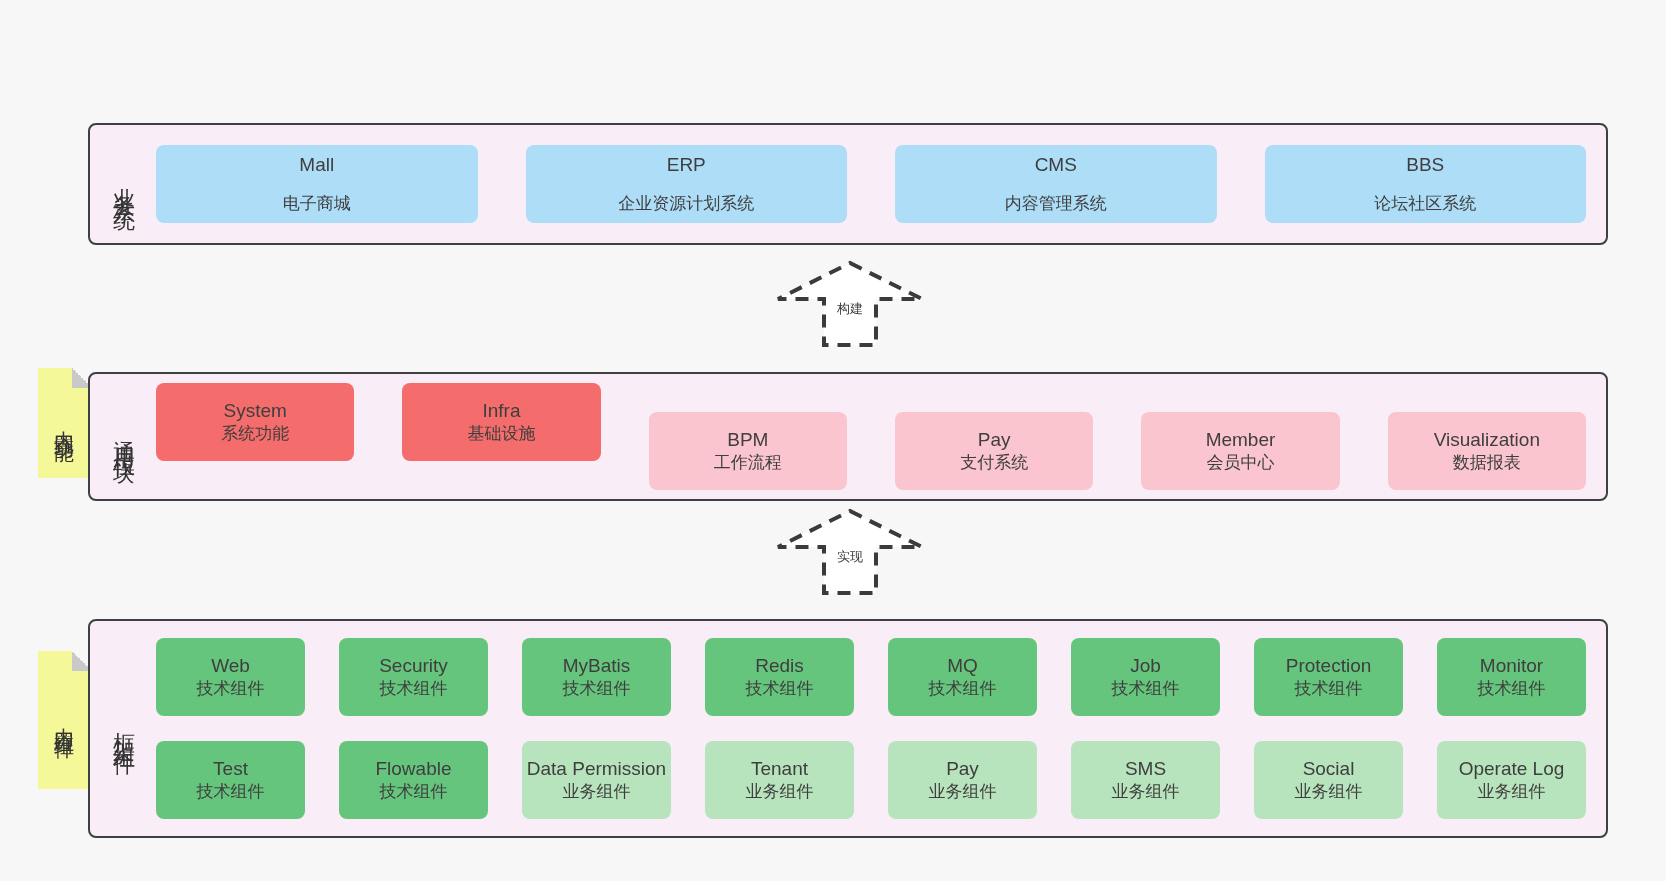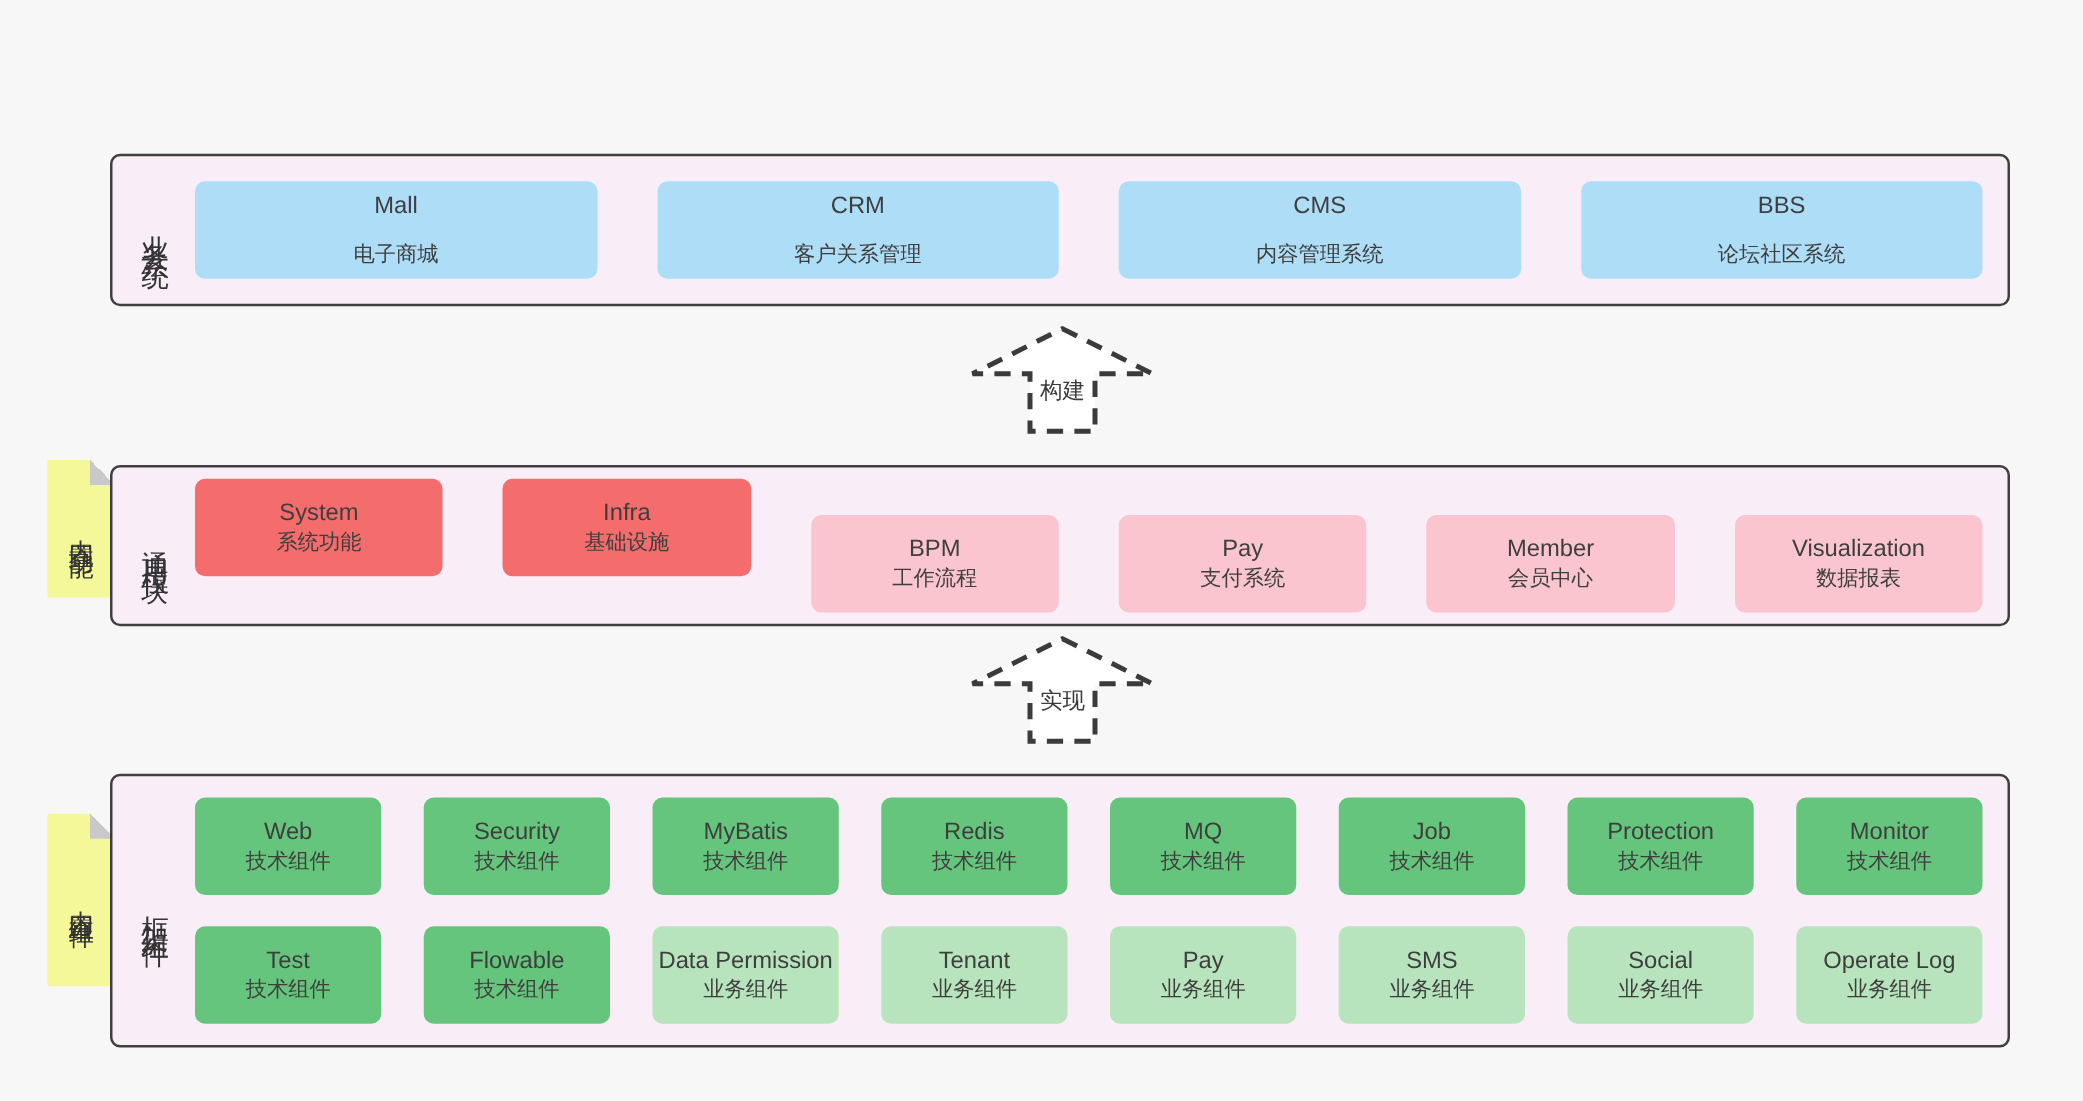--- a/index.html
+++ b/index.html
@@ -56,39 +56,39 @@
     writing-mode:vertical-rl;text-orientation:upright;
     font-size:20px;color:#333;letter-spacing:4px;
   }
 
   
   .arrow{position:absolute;left:775px;width:150px;height:88px;z-index:2;}
   .arrow svg{position:absolute;left:0;top:0;}
   .arrow .alabel{
     position:absolute;left:50%;top:40px;transform:translateX(-50%);
     background:#ffffff;padding:0 3px;
-    font-size:18px;color:#3a3a3a;white-space:nowrap;
+    font-size:13px;color:#3a3a3a;white-space:nowrap;
   }
 </style>
 </head>
 <body>
 
 <div class="page">
 
   <section class="band" style="top:123px;height:122px;">
     <div class="vlabel">业务系统</div>
     <div class="rows">
       <div class="row gap-wide">
         <div class="box b-blue">
           <span class="en">Mall</span>
           <span class="zh">电子商城</span>
         </div>
         <div class="box b-blue">
-          <span class="en">CRM</span>
-          <span class="zh">客户关系管理</span>
+          <span class="en">ERP</span>
+          <span class="zh">企业资源计划系统</span>
         </div>
         <div class="box b-blue">
           <span class="en">CMS</span>
           <span class="zh">内容管理系统</span>
         </div>
         <div class="box b-blue">
           <span class="en">BBS</span>
           <span class="zh">论坛社区系统</span>
         </div>
       </div>

